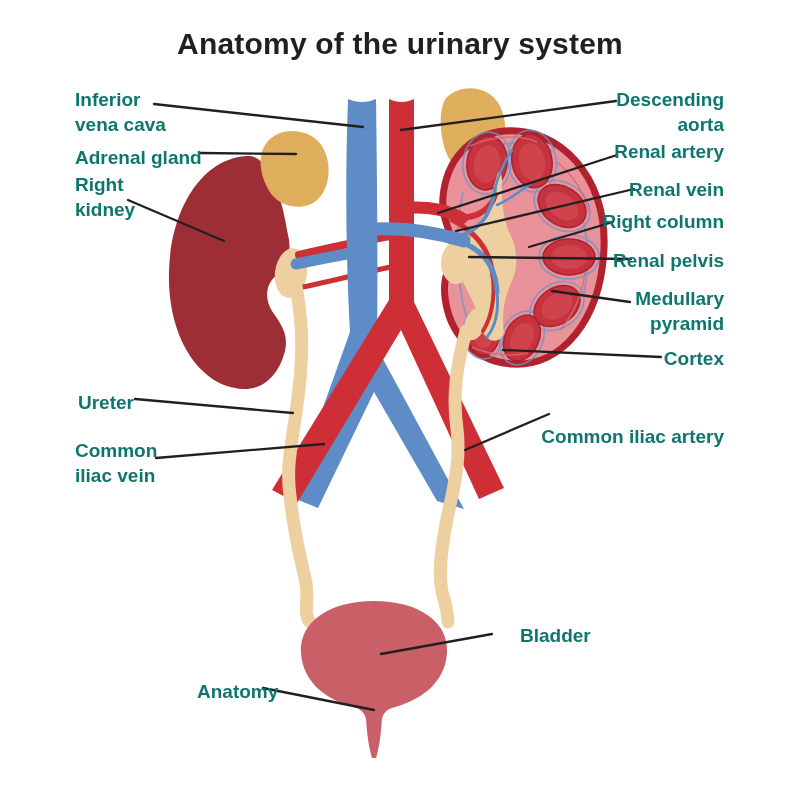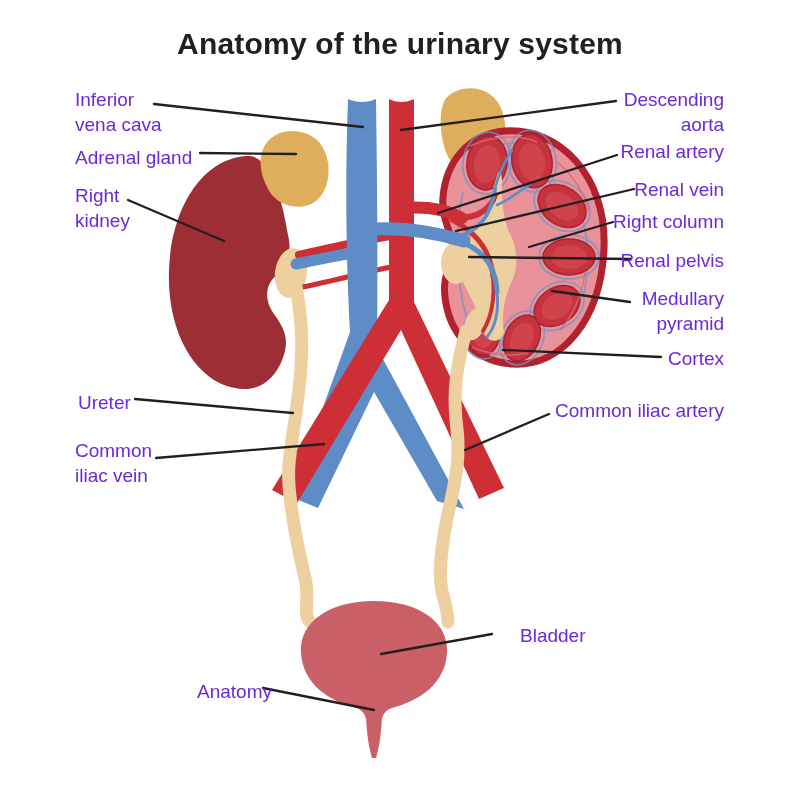--- a/index.html
+++ b/index.html
@@ -13,22 +13,23 @@
   .stage { position:absolute; left:0; top:0; width:800px; height:800px; }
   .title {
     position:absolute; top:27px; left:0; width:800px;
     text-align:center;
     font-size:30px; font-weight:bold; color:#231f20;
     letter-spacing:0.2px;
   }
   .lbl {
     position:absolute;
     font-size:19px; line-height:25px;
-    color:#6d28d9;
+    color:#0f766e;
     white-space:pre-line;
+    font-weight:bold;
   }
   .lbl.r { right:76px; text-align:right; }
 </style>
 </head>
 <body>
 
 <svg class="stage" viewBox="0 0 800 800" width="800" height="800" xmlns="http://www.w3.org/2000/svg">
 
   <path d="M446,98 C462,82 492,86 501,108 C510,130 505,158 490,169 C474,180 453,172 446,152 C440,136 438,110 446,98 Z" fill="#dfae5c"></path>
 
@@ -137,30 +138,30 @@
     <line x1="549" y1="414" x2="465" y2="450"></line>
     <line x1="492" y1="634" x2="381" y2="654"></line>
   </g>
 </svg>
 
 <div class="title">Anatomy of the urinary system</div>
 
 <div class="lbl" style="left:75px; top:87px;">Inferior
 vena cava</div>
 <div class="lbl" style="left:75px; top:145px;">Adrenal gland</div>
-<div class="lbl" style="left:75px; top:183px;">Right
+<div class="lbl" style="left:75px; top:172px;">Right
 kidney</div>
 <div class="lbl" style="left:78px; top:390px;">Ureter</div>
 <div class="lbl" style="left:75px; top:438px;">Common
 iliac vein</div>
 <div class="lbl" style="left:197px; top:679px;">Anatomy</div>
 
 <div class="lbl r" style="top:87px;">Descending
 aorta</div>
 <div class="lbl r" style="top:139px;">Renal artery</div>
 <div class="lbl r" style="top:177px;">Renal vein</div>
 <div class="lbl r" style="top:209px;">Right column</div>
 <div class="lbl r" style="top:248px;margin-left:19px;">Renal pelvis</div>
 <div class="lbl r" style="top:286px;">Medullary
 pyramid</div>
 <div class="lbl r" style="top:346px;">Cortex</div>
-<div class="lbl r" style="top:398px;text-align:center;">Common iliac artery</div>
+<div class="lbl r" style="top:424px;text-align:center;">Common iliac artery</div>
 <div class="lbl" style="left:520px; top:623px;text-align:center;">Bladder</div>
 
 </body></html>

